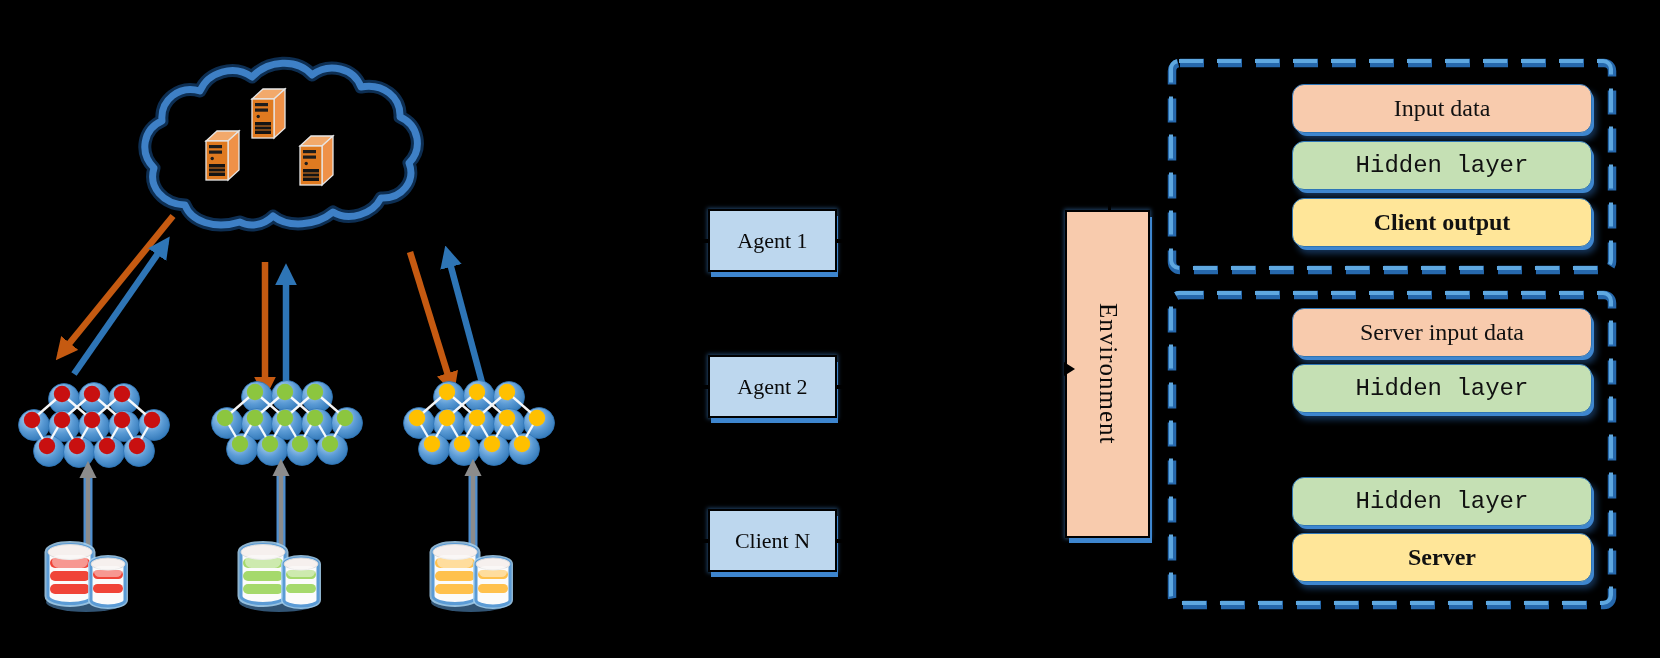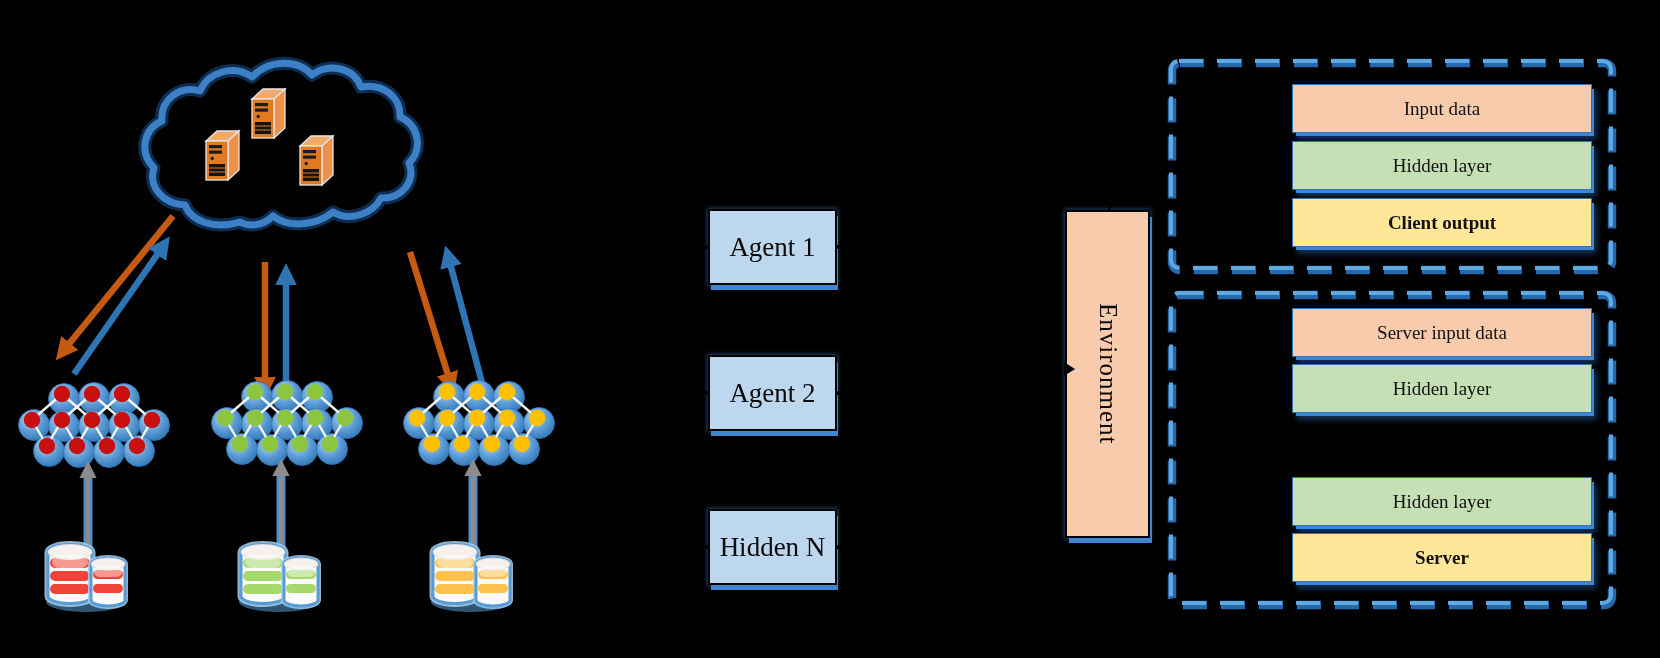--- a/index.html
+++ b/index.html
@@ -6,26 +6,26 @@
   .stage{
     position:relative;width:1660px;height:658px;overflow:hidden;
     background:var(--canvas-bg,#000);
     font-family:"Liberation Serif", serif;
   }
   .stage svg{display:block;}
   .left-scene{position:absolute;left:0;top:0;}
 
   
   .agent-box{
-    position:absolute;left:708px;width:129px;height:76px;
+    position:absolute;left:708px;width:129px;height:63px;
     background:var(--agent-fill,#BDD7EE);
     border:2.5px solid var(--box-border,#000);
     box-sizing:border-box;
     display:flex;align-items:center;justify-content:center;
-    font-size:27px;color:#0a0a0a;
+    font-size:22px;color:#0a0a0a;
     box-shadow:2px 6px 0 -1px var(--shadow-blue,#3E86CF),0 0 4px 1px rgba(70,150,230,.45);
   }
   .agent-box::before,.agent-box::after{
     content:"";position:absolute;top:calc(50% - 2px);width:11px;height:4px;background:#000;
   }
   .agent-box::before{left:-13px;}
   .agent-box::after{right:-13px;}
 
   
   .env-box{
@@ -50,27 +50,27 @@
   
   .dashed-box{position:absolute;left:1166px;width:452px;}
   .dashed-box.client{top:57px;height:219px;}
   .dashed-box.server{top:289px;height:322px;}
   .dashed-box svg{position:absolute;left:0;top:0;}
 
   
   .layer{
     position:absolute;left:1292px;width:300px;height:49px;
     border:1.5px solid var(--layer-border,#2E75B6);
-    border-radius:0;box-sizing:border-box;
+    border-radius:12px;box-sizing:border-box;
     display:flex;align-items:center;justify-content:center;
-    font-size:19px;color:#111;
+    font-size:24px;color:#111;
     box-shadow:3px 4px 0 -1px var(--shadow-blue,#3E86CF),5px 7px 6px rgba(40,100,170,.5);
   }
   .layer.peach{background:var(--peach-fill,#F8CBAD);}
-  .layer.green{background:var(--green-fill,#C5E0B4);}
+  .layer.green{background:var(--green-fill,#C5E0B4);font-family:Liberation Mono, monospace;}
   .layer.yellow{background:var(--yellow-fill,#FFE699);font-weight:bold;}
 </style>
 </head>
 <body>
 
 <div class="stage">
 
   <svg class="left-scene" width="660" height="658" viewBox="0 0 660 658">
     <defs>
       <radialGradient id="gBlue" cx="38%" cy="32%" r="75%">
@@ -228,21 +228,21 @@
     </g>
   </svg>
 
   <div class="agent-box" style="top:209px">
     <span>Agent 1</span>
   </div>
   <div class="agent-box" style="top:355px">
     <span>Agent 2</span>
   </div>
   <div class="agent-box" style="top:509px">
-    <span>Hidden N</span>
+    <span>Client N</span>
   </div>
 
   <div class="env-box">
     <span class="vtext">Environment</span>
   </div>
 
   <div class="dashed-box client">
     <svg width="452" height="219" viewBox="0 0 452 219">
       <rect x="6" y="6" width="440" height="207" rx="8" fill="none" style="stroke:var(--dash-blue,#2668AC)" stroke-width="8.5" stroke-dasharray="24 14"></rect>
       <rect x="5" y="4" width="440" height="207" rx="8" fill="none" style="stroke:var(--dash-highlight,#5FA8E0)" stroke-width="4" stroke-dasharray="24 14"></rect>

